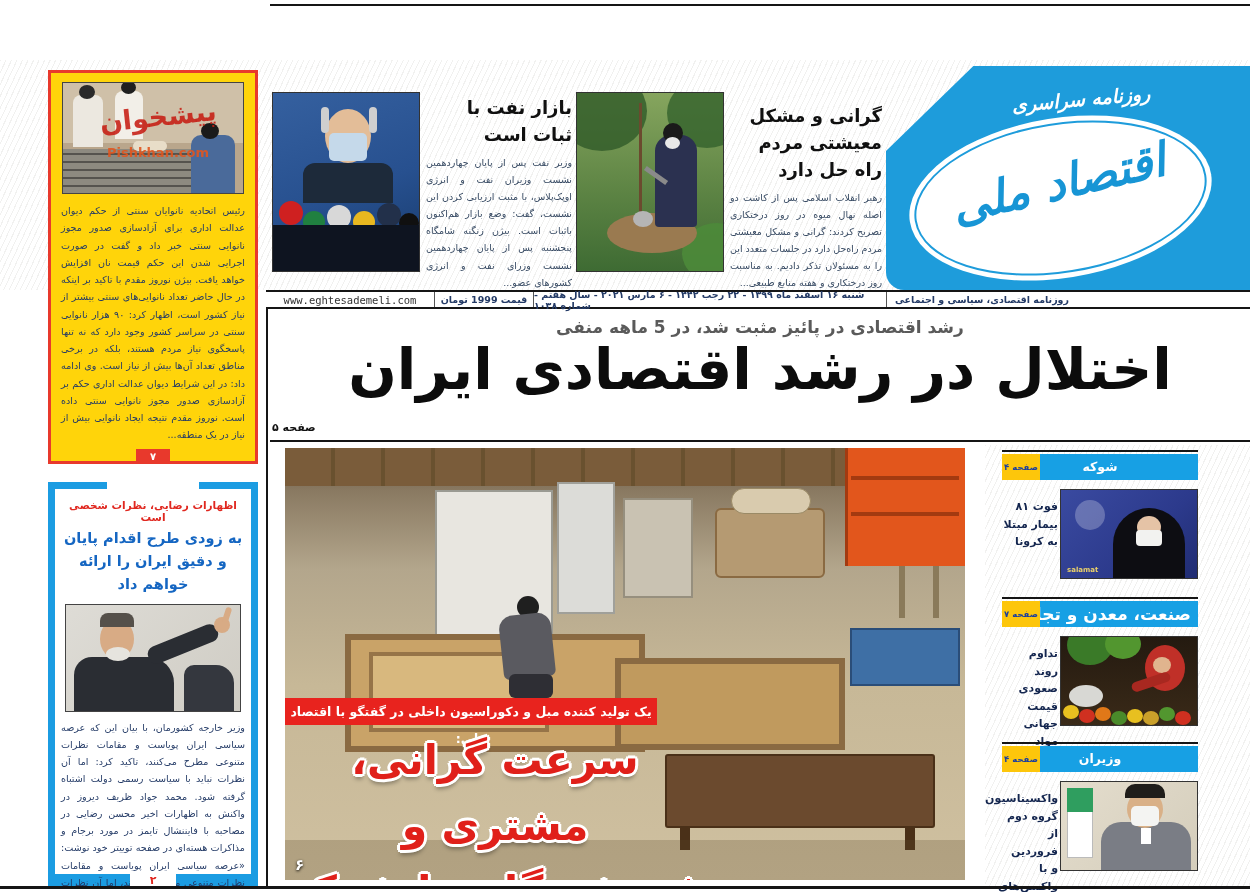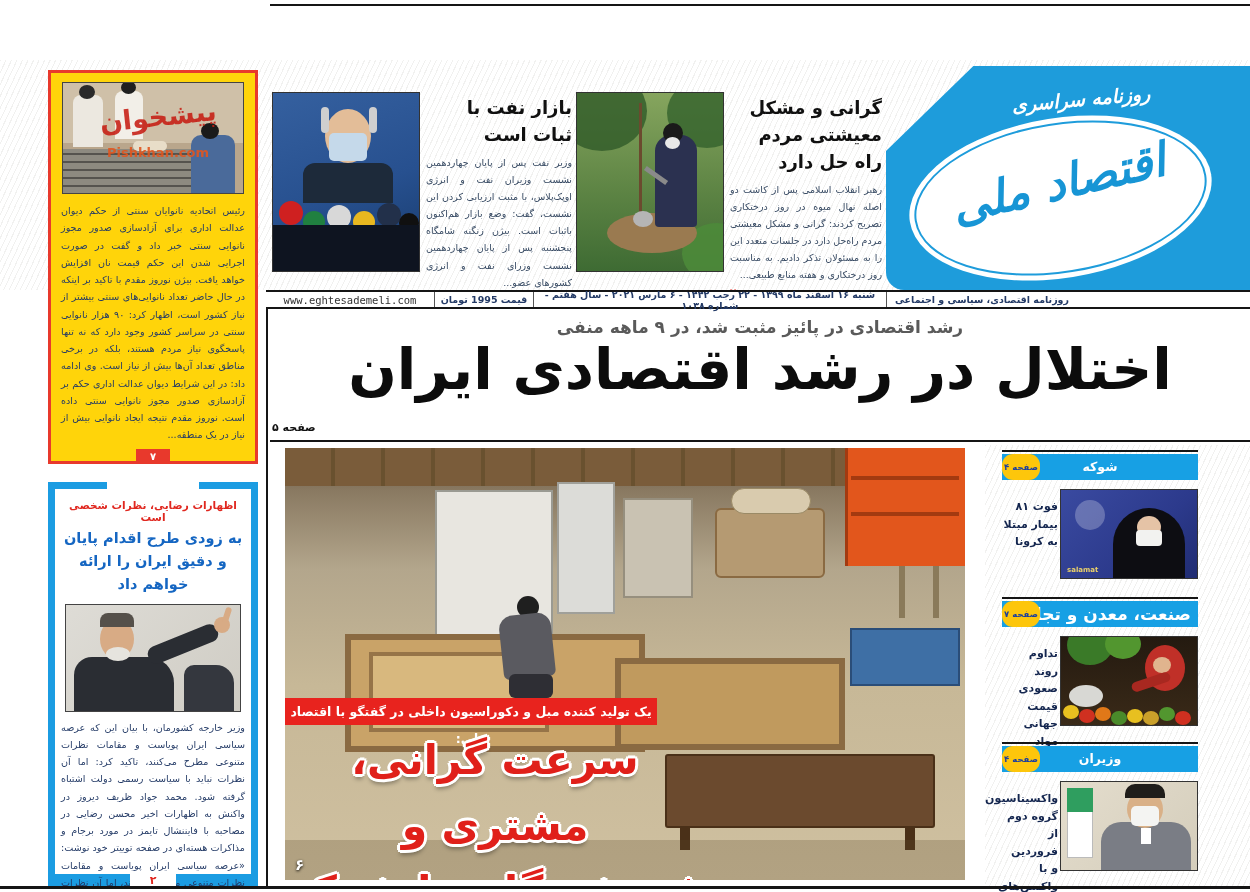--- a/index.html
+++ b/index.html
@@ -81,21 +81,21 @@
     font-size:41px; font-weight:900; line-height:1.6;
     text-shadow:-2px -2px 0 #fff, 2px -2px 0 #fff, -2px 2px 0 #fff, 2px 2px 0 #fff, 0 -3px 0 #fff, 0 3px 0 #fff, -3px 0 0 #fff, 3px 0 0 #fff, 0 5px 4px rgba(0,0,0,0.35); }
   .mp-num { position:absolute; left:10px; bottom:6px; color:#fff; font-size:15px; font-weight:bold; text-shadow:0 1px 3px #000; }
 
   
   .side-sec { position:absolute; left:1002px; width:196px; z-index:2; }
   .side-sec .topline { position:absolute; left:0; top:0; width:196px; height:2px; background:#151515; }
   .side-bar { position:absolute; left:0; top:4px; width:196px; height:26px; background:#17a0e4; }
   .side-bar .t { position:absolute; inset:0; color:#fff; font-size:12.5px; font-weight:bold; text-align:center; line-height:26px; }
   .side-bar .badge { position:absolute; left:0; top:0; width:38px; height:26px; background:#fdc60b;
-    color:#1b3f9e; font-size:8.5px; font-weight:bold; text-align:center; line-height:26px;border-radius:11px; }
+    color:#1b3f9e; font-size:8.5px; font-weight:bold; text-align:center; line-height:26px; }
   .side-photo { position:absolute; left:58px; top:39px; width:138px; height:90px; border:1px solid #333; overflow:hidden; }
   .side-txt { position:absolute; right:140px; left:0px; top:48px; font-size:11px; font-weight:bold; color:#14264f;
     text-align:right; line-height:1.6; }
 
   
   .ph { position:absolute; }
   .round { border-radius:50%; }
 </style>
 </head>
 <body>
@@ -145,39 +145,39 @@
       <div class="ph round" style="left:90px; top:-15px; width:80px; height:70px; background:#33622c; opacity:.8;"></div>
       <div class="ph round" style="left:105px; top:130px; width:70px; height:60px; background:#4c8a3a; opacity:.9;"></div>
       <div class="ph" style="left:62px; top:10px; width:3px; height:120px; background:#6b4a2e;"></div>
       <div class="ph round" style="left:30px; top:120px; width:90px; height:40px; background:#9a7a50;"></div>
       <div class="ph" style="left:78px; top:42px; width:42px; height:92px; background:#2b3150; border-radius:16px 16px 4px 4px;"></div>
       <div class="ph round" style="left:86px; top:30px; width:20px; height:20px; background:#1a1a1a;"></div>
       <div class="ph round" style="left:88px; top:44px; width:15px; height:12px; background:#e8e8e8;"></div>
       <div class="ph" style="left:66px; top:80px; width:26px; height:5px; background:#8a8a8a; transform:rotate(35deg);"></div>
       <div class="ph round" style="left:56px; top:118px; width:20px; height:16px; background:#b5b5b5;"></div>
     </div>
-    <div class="txt" style="width:152px;">
+    <div class="txt" style="width:152px;margin-top:8px;">
       <div class="hl">گرانی و مشکل معیشتی مردم راه حل دارد</div>
       <div class="body">رهبر انقلاب اسلامی پس از کاشت دو اصله نهال میوه در روز درختکاری تصریح کردند: گرانی و مشکل معیشتی مردم راه‌حل دارد در جلسات متعدد این را به مسئولان تذکر دادیم. به مناسبت روز درختکاری و هفته منابع طبیعی...</div>
       <div class="pref">صفحه ۲</div>
     </div>
   </div>
 
   <div class="info-bar">
     <div class="seg web ltr">www.eghtesademeli.com</div>
     <div class="sep"></div>
-    <div class="seg" style="width:98px;">قیمت 1995 تومان</div>
+    <div class="seg" style="width:98px;">قیمت 1999 تومان</div>
     <div class="sep"></div>
-    <div class="seg" style="width:352px;text-align:center;">شنبه ۱۶ اسفند ماه ۱۳۹۹ - ۲۲ رجب ۱۴۴۲ - ۶ مارس ۲۰۲۱ - سال هفتم - شماره ۱۰۳۸</div>
+    <div class="seg" style="width:352px;">شنبه ۱۶ اسفند ماه ۱۳۹۹ - ۲۲ رجب ۱۴۴۲ - ۶ مارس ۲۰۲۱ - سال هفتم - شماره ۱۰۳۸</div>
     <div class="sep"></div>
     <div class="seg" style="width:190px;">روزنامه اقتصادی، سیاسی و اجتماعی</div>
     <div style="flex:1;"></div>
   </div>
 
-  <div class="lead-kicker">رشد اقتصادی در پائیز مثبت شد، در ۹ ماهه منفی</div>
+  <div class="lead-kicker">رشد اقتصادی در پائیز مثبت شد، در 5 ماهه منفی</div>
   <div class="lead-headline">اختلال در رشد اقتصادی ایران</div>
   <div class="lead-pref">صفحه ۵</div>
   <div class="line" style="left:270px; top:440px; width:980px; height:2px;"></div>
 
   <div class="main-photo">
 
     <div class="ph" style="left:0; top:0; width:680px; height:38px; background:repeating-linear-gradient(90deg,#7a5c3a 0 46px, #69512f 46px 50px);"></div>
 
     <div class="ph" style="left:614px; top:0; width:6px; height:170px; background:#8a7a5a;"></div>
     <div class="ph" style="left:648px; top:0; width:6px; height:170px; background:#8a7a5a;"></div>

